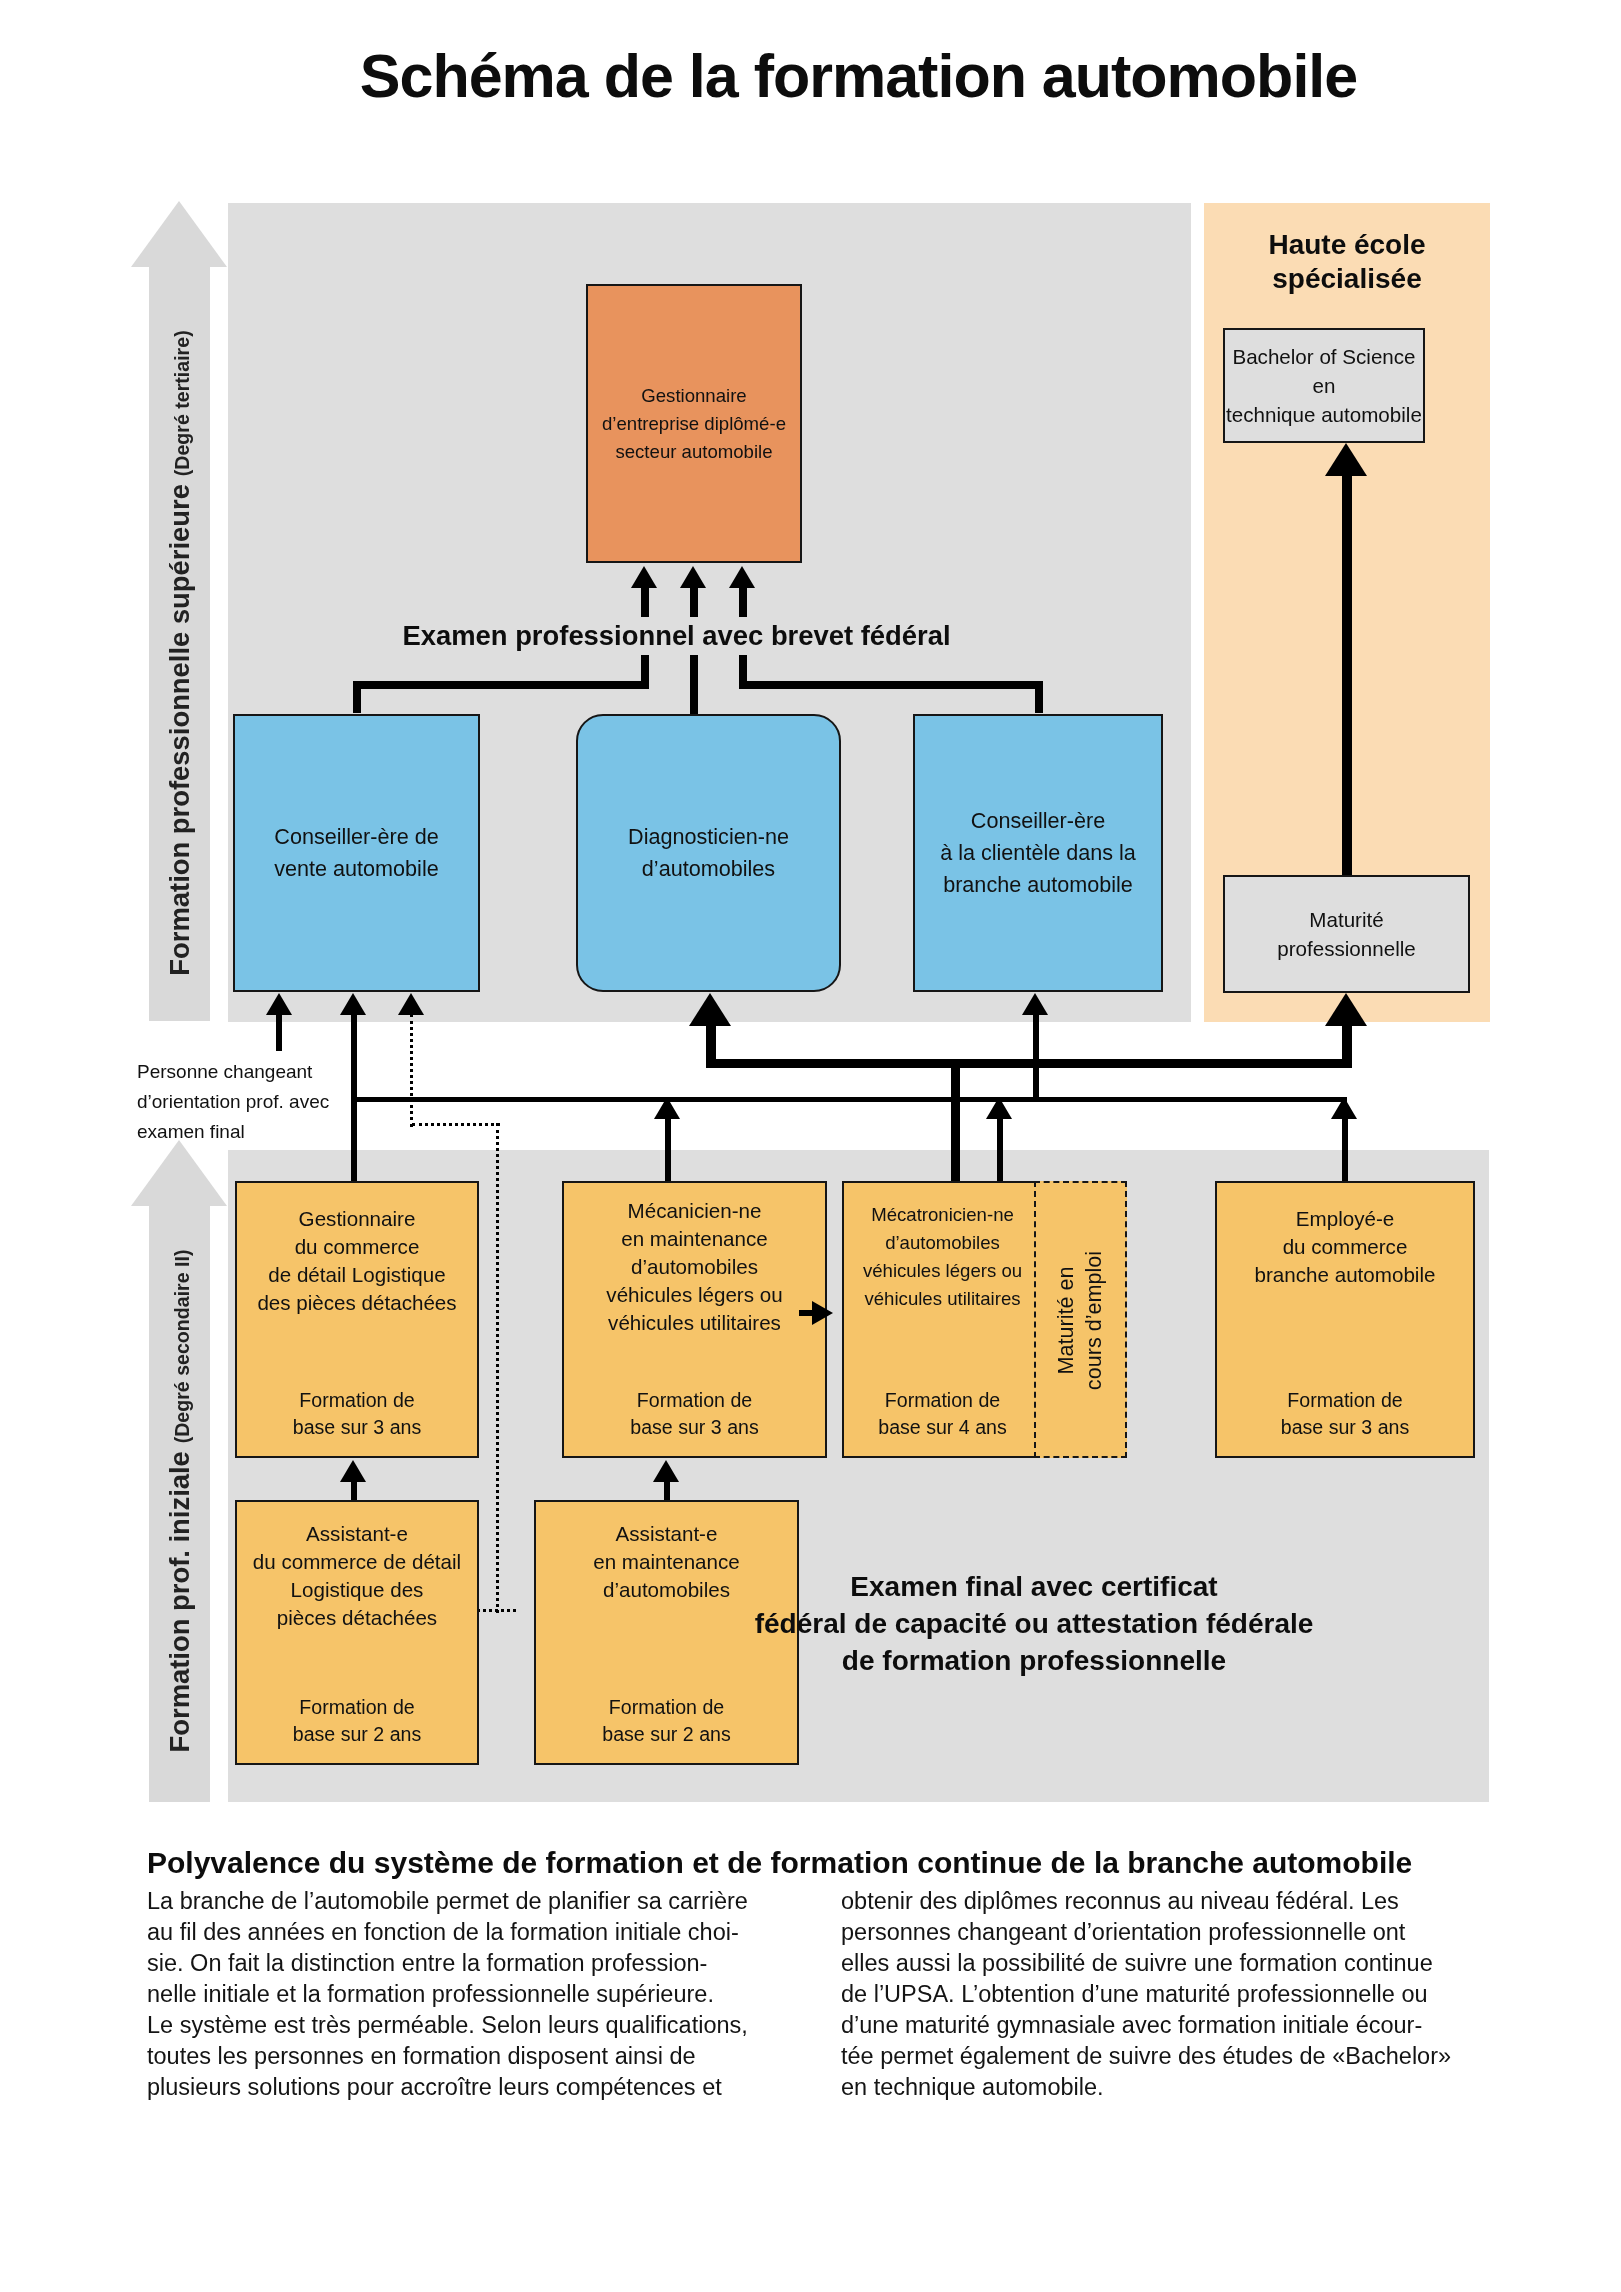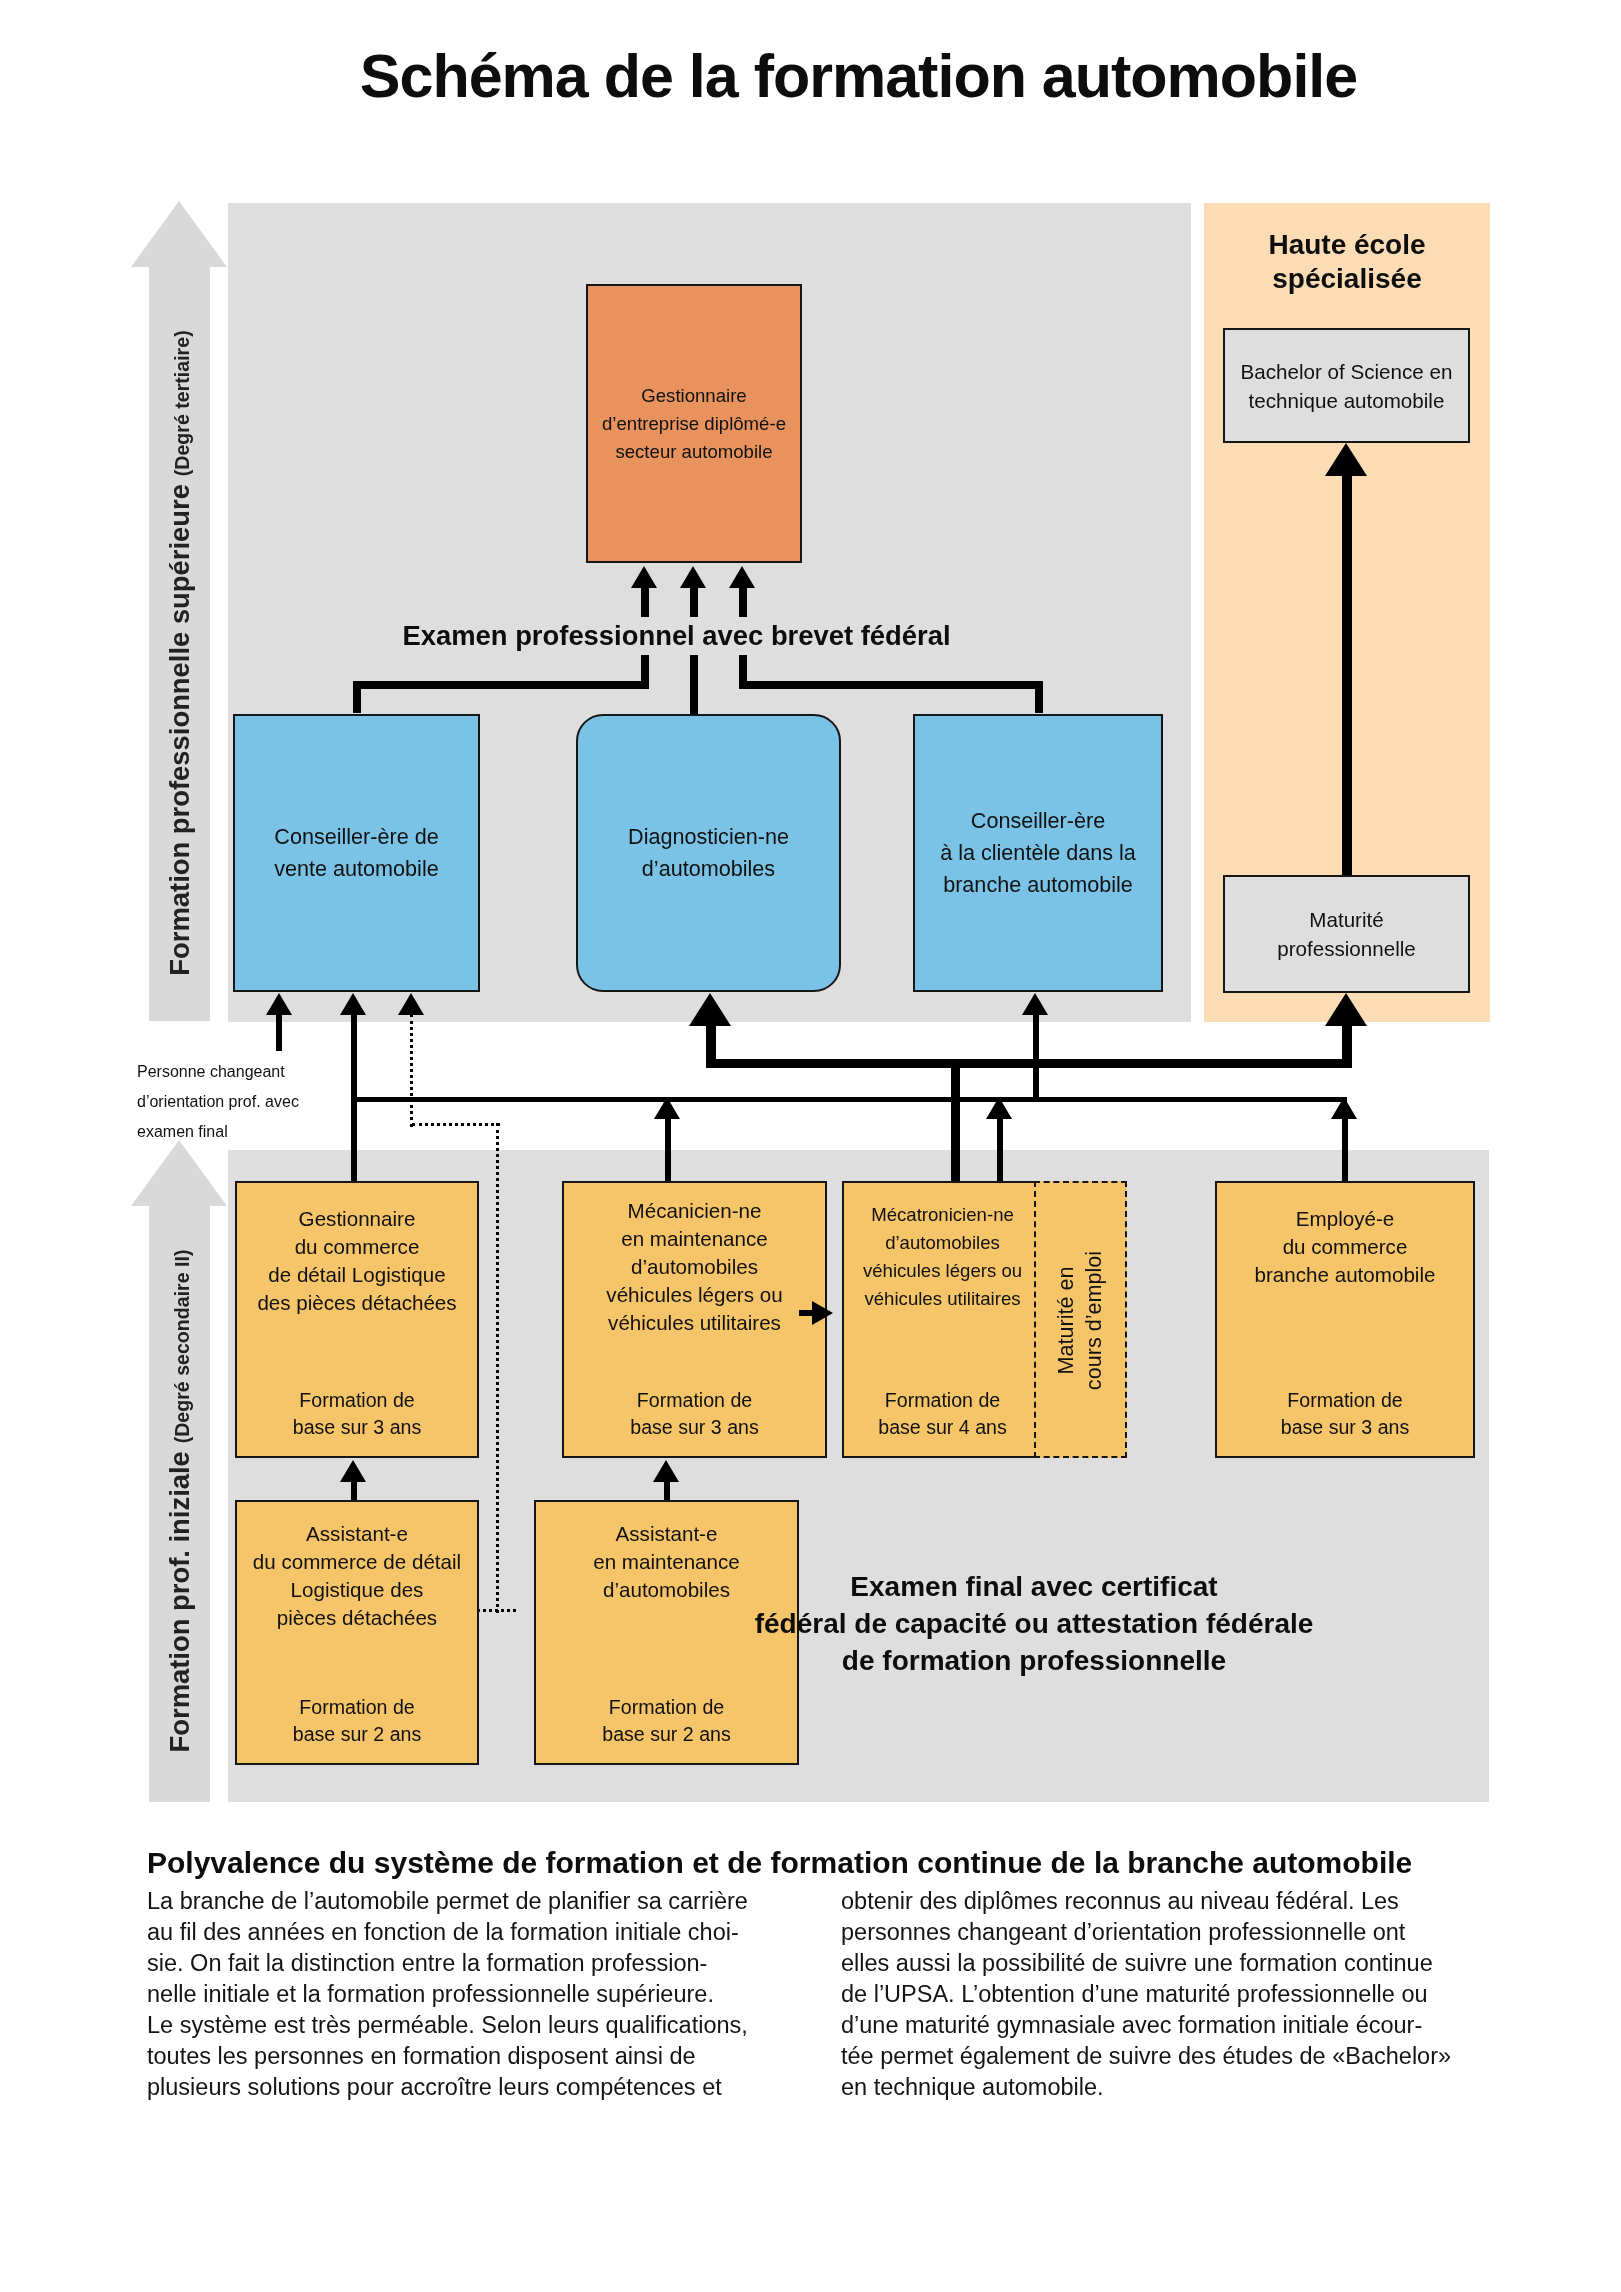--- a/index.html
+++ b/index.html
@@ -98,21 +98,21 @@
 d’automobiles</div>
   </div>
   <div class="box box-blue" style="left:913px; top:714px; width:250px; height:278px;">
     <div class="lbl" style="font-size:21.6px; line-height:32px;">Conseiller-ère
 à la clientèle dans la
 branche automobile</div>
   </div>
 
   <div class="heading" style="left:1204px; top:228px; width:286px; font-size:28px; line-height:34px;">Haute école
 spécialisée</div>
-  <div class="box box-gray" style="left:1223px; top:328px; width:247px; height:115px;">
+  <div class="box box-gray" style="left:1223px; top:328px; width:202px; height:115px;">
     <div class="lbl" style="font-size:20.6px; line-height:29px;">Bachelor of Science en
 technique automobile</div>
   </div>
   <div class="box box-gray" style="left:1223px; top:875px; width:247px; height:118px;">
     <div class="lbl" style="font-size:20.6px; line-height:29px;">Maturité
 professionnelle</div>
   </div>
 
   <div class="tri tri-up-lg" style="left:1325px; top:443px;"></div>
   <div class="vline" style="left:1342px; top:474px; width:9.8px; height:401px;"></div>
@@ -134,21 +134,21 @@
   <div class="vline" style="left:1342px; top:1117px; width:5.9px; height:64px;"></div>
 
   <div class="tri tri-up-md" style="left:1022px; top:993px;"></div>
   <div class="vline" style="left:1033px; top:1014px; width:5.9px; height:84px;"></div>
 
   <div class="tri tri-up-md" style="left:340px; top:993px;"></div>
   <div class="vline" style="left:351px; top:1014px; width:5.9px; height:167px;"></div>
 
   <div class="tri tri-up-md" style="left:266px; top:993px;"></div>
   <div class="vline" style="left:276px; top:1014px; width:5.9px; height:37px;"></div>
-  <div class="lbl" style="position:absolute; left:137px; top:1057px; width:255px; font-size:16px; line-height:30px; color:#111;">Personne changeant
+  <div class="lbl" style="position:absolute; left:137px; top:1057px; width:255px; font-size:19px; line-height:30px; color:#111;">Personne changeant
 d’orientation prof. avec
 examen final</div>
 
   <div class="tri tri-up-md" style="left:398px; top:993px;"></div>
   <div class="dot-v" style="left:410px; top:1014px; height:113px;"></div>
   <div class="dot-h" style="left:412px; top:1123px; width:88px;"></div>
   <div class="dot-v" style="left:496px; top:1123px; height:490px;"></div>
   <div class="dot-h" style="left:477px; top:1609px; width:39px;"></div>
 
   <div class="box box-gold" style="left:235px; top:1181px; width:244px; height:277px;">

